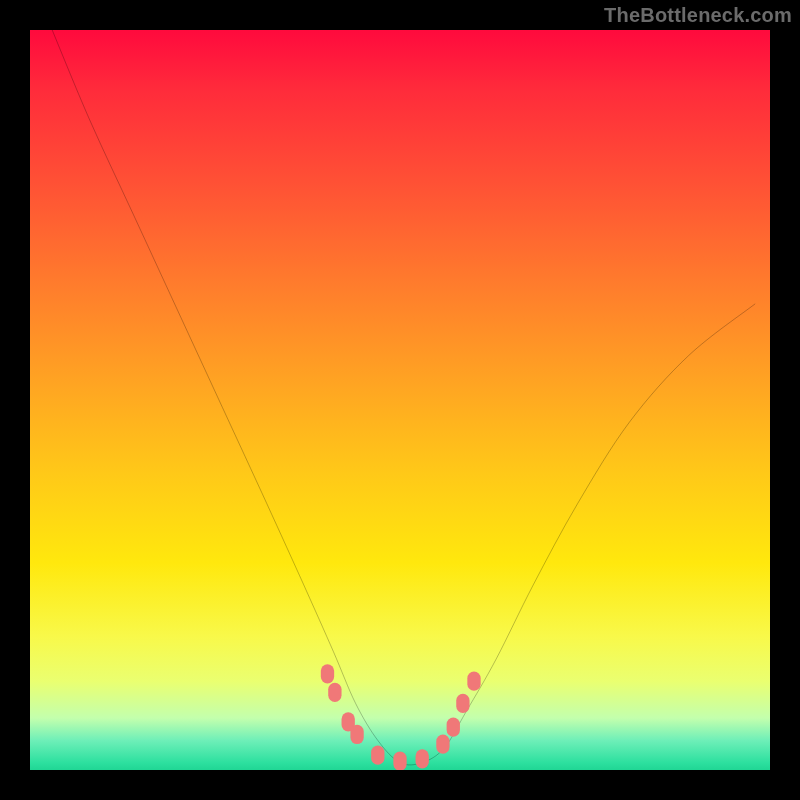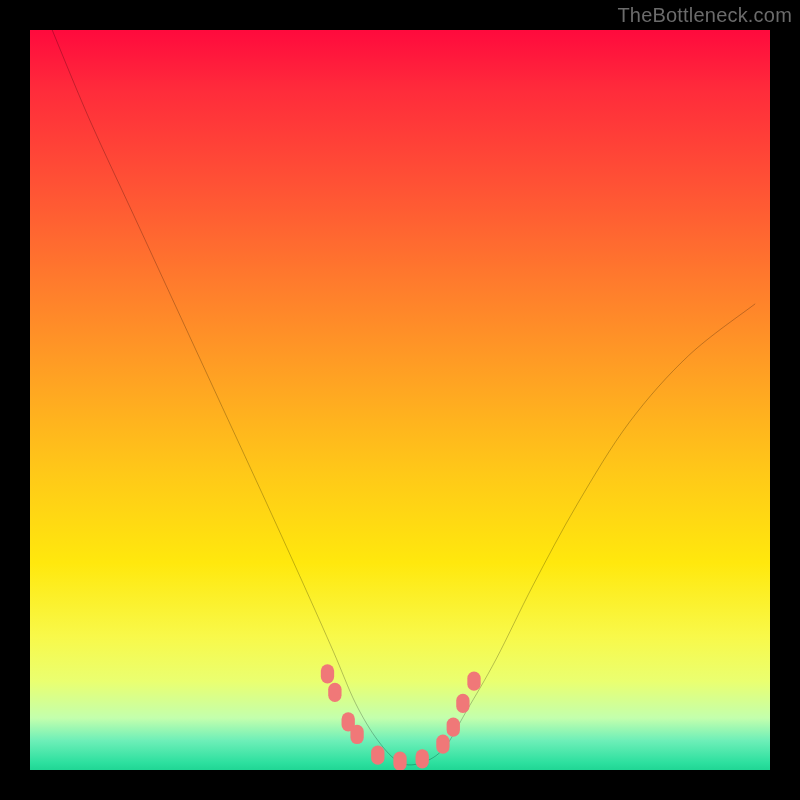--- a/index.html
+++ b/index.html
@@ -50,21 +50,21 @@
     inset: 0;
     width: 100%;
     height: 100%;
   }
   .watermark {
     position: absolute;
     top: 4px;
     right: 8px;
     color: #6b6b6b;
     font-size: 20px;
-    font-weight: 400;
+    font-weight: 700;
     letter-spacing: 0.2px;
     user-select: none;
   }
 </style>
 </head>
 <body>
 
 <div class="frame">
 
   <div class="plot">

